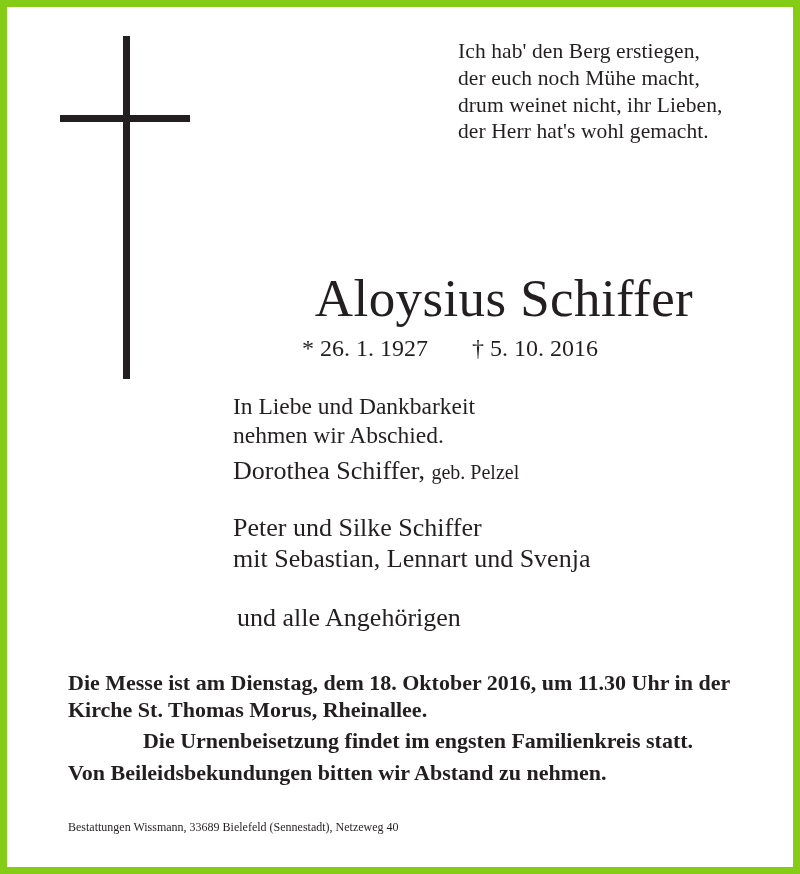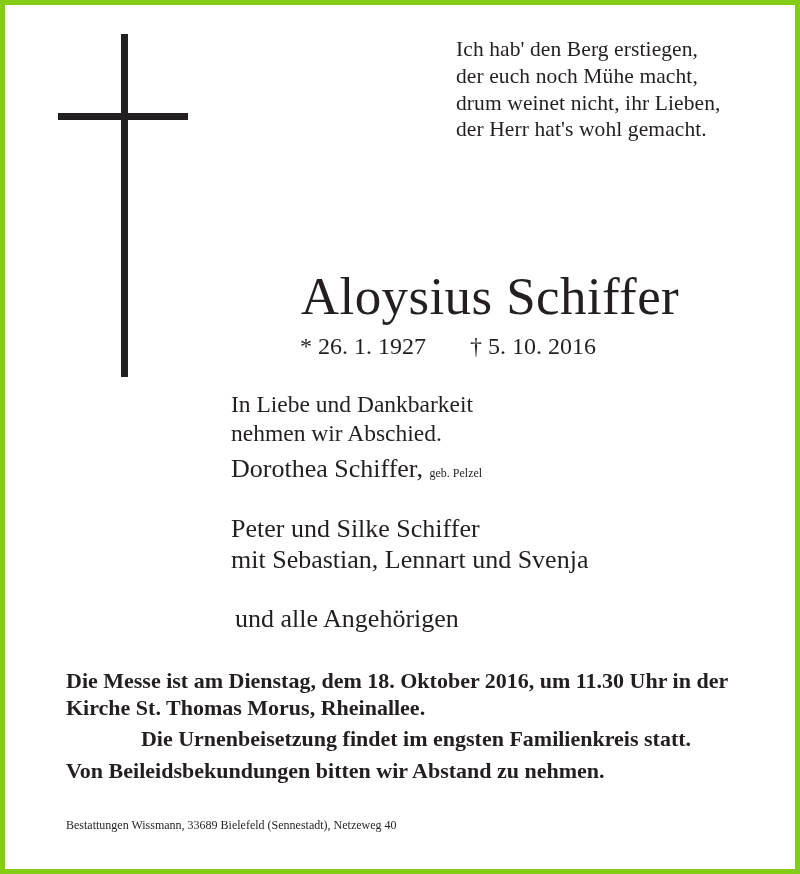--- a/index.html
+++ b/index.html
@@ -11,21 +11,21 @@
     font-family: "Liberation Serif", "DejaVu Serif", serif;
     color: #231f20;
   }
 
   .notice {
     position: relative;
     width: 800px;
     height: 874px;
     box-sizing: border-box;
     background: #ffffff;
-    border: 5px solid #84cc16;
+    border: 7px solid #84cc16;
     overflow: hidden;
   }
 
   .inner {
     position: relative;
     width: 100%;
     height: 100%;
     background: #ffffff;
     box-sizing: border-box;
   }
@@ -74,21 +74,21 @@
     top: 149px;
     width: 520px;
     font-size: 24.5px;
     line-height: 28.8px;
   }
   .announce div { white-space: nowrap; }
 
   
   .name {
     position: absolute;
-    left: 0;
+    left: 12px;
     top: 262px;
     width: 778px;
     text-align: center;
     font-size: 53px;
     line-height: 58px;
     letter-spacing: 0.4px;
     padding-left: 192px;
     box-sizing: border-box;
   }
 
@@ -122,21 +122,21 @@
   .family {
     position: absolute;
     left: 226px;
     top: 448px;
     width: 520px;
     font-size: 26px;
     line-height: 31px;
   }
   .family .row { white-space: nowrap; }
   .family .maiden {
-    font-size: 12px;
+    font-size: 20px;
   }
   .family .group2 { margin-top: 24px; }
   .family .group3 { margin-top: 28px; padding-left: 4px; }
 
   
   .house {
     position: absolute;
     left: 61px;
     top: 620px;
     width: 690px;

